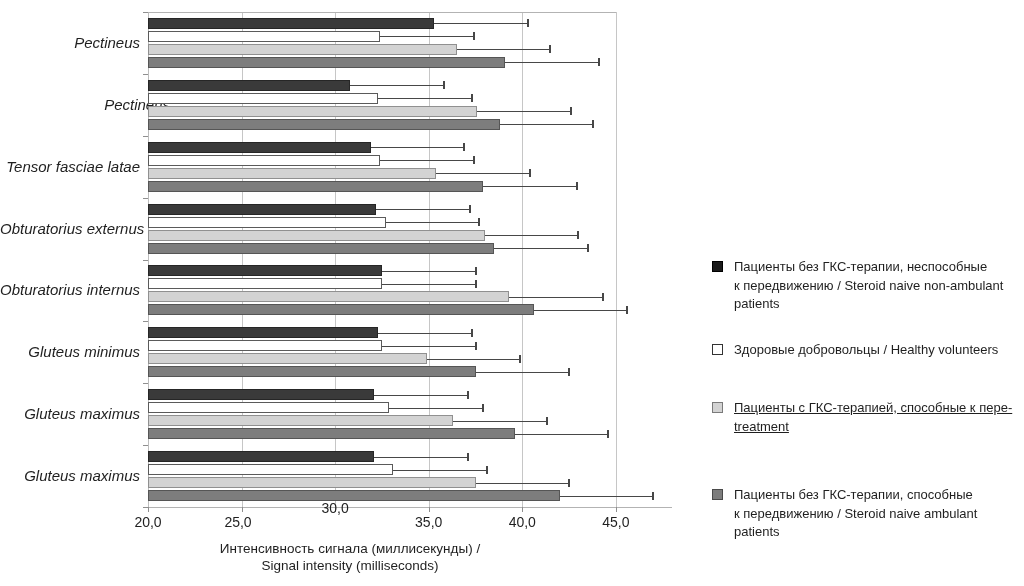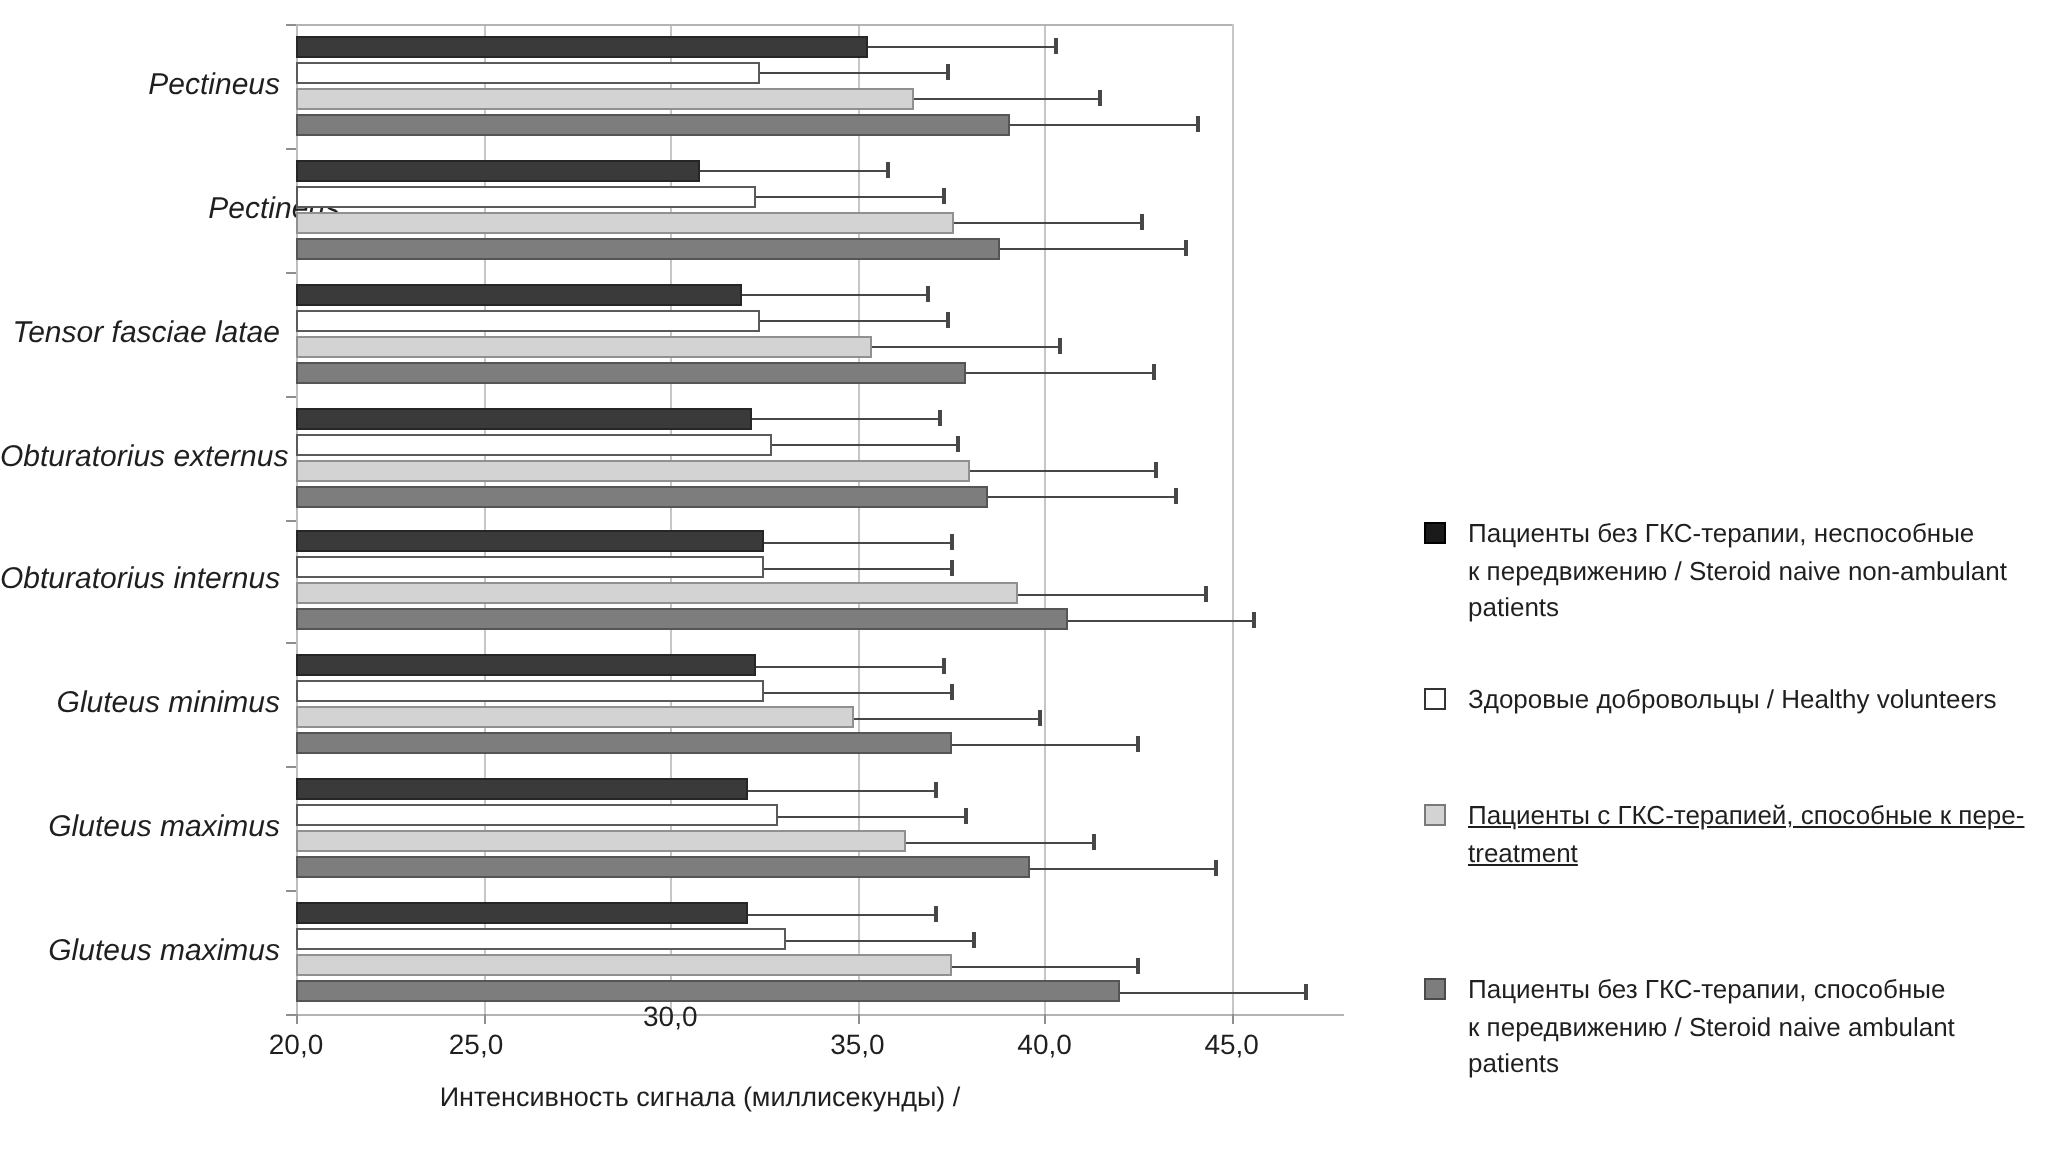--- a/index.html
+++ b/index.html
@@ -21,20 +21,21 @@
   .legend-swatch{position:absolute;left:0;top:3px;width:11px;height:11px;box-sizing:border-box;}
   .legend-text{margin-left:22px;font-size:13px;line-height:18.5px;color:#1f1f1f;}
 </style>
 </head>
 <body>
 
 <div id="figure">
   <div id="plot"></div>
   <div id="x-axis-title">
     <div>Интенсивность сигнала (миллисекунды) /</div>
+    <div>Signal intensity (milliseconds)</div>
   </div>
   <div id="legend">
       <div class="legend-item" style="top: 258px;">
         <span class="legend-swatch" style="background: rgb(26, 26, 26); border: 1.5px solid rgb(0, 0, 0);"></span>
         <div class="legend-text">
           <div>Пациенты без ГКС-терапии, неспособные</div>
           <div>к передвижению / Steroid naive non-ambulant</div>
           <div>patients</div>
         </div>
       </div>

